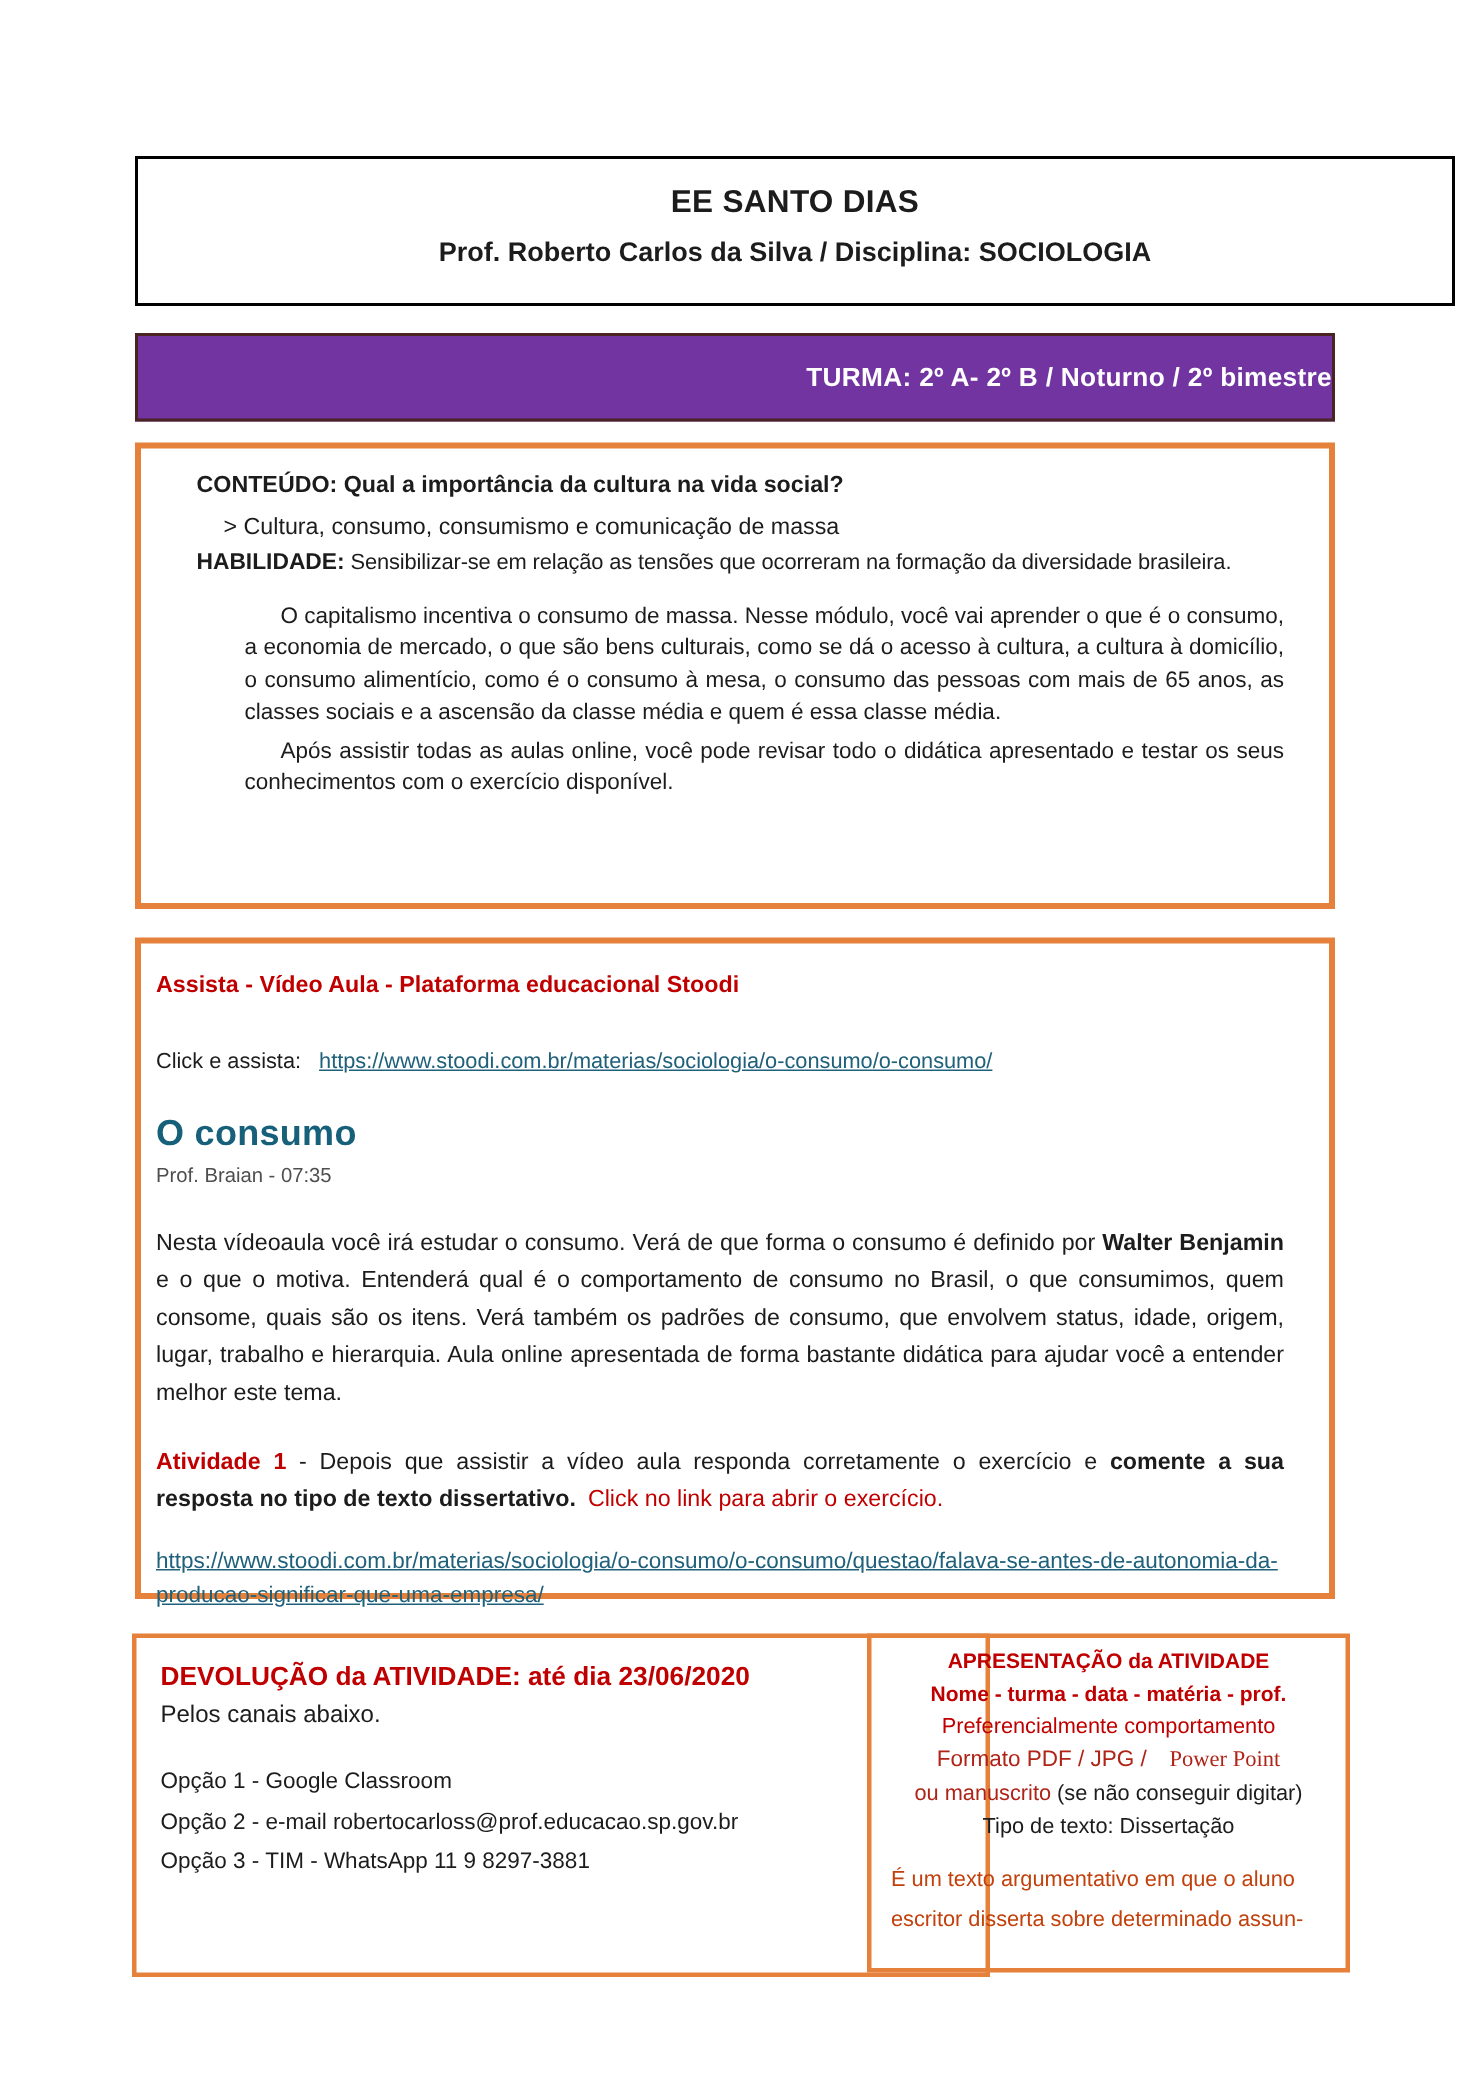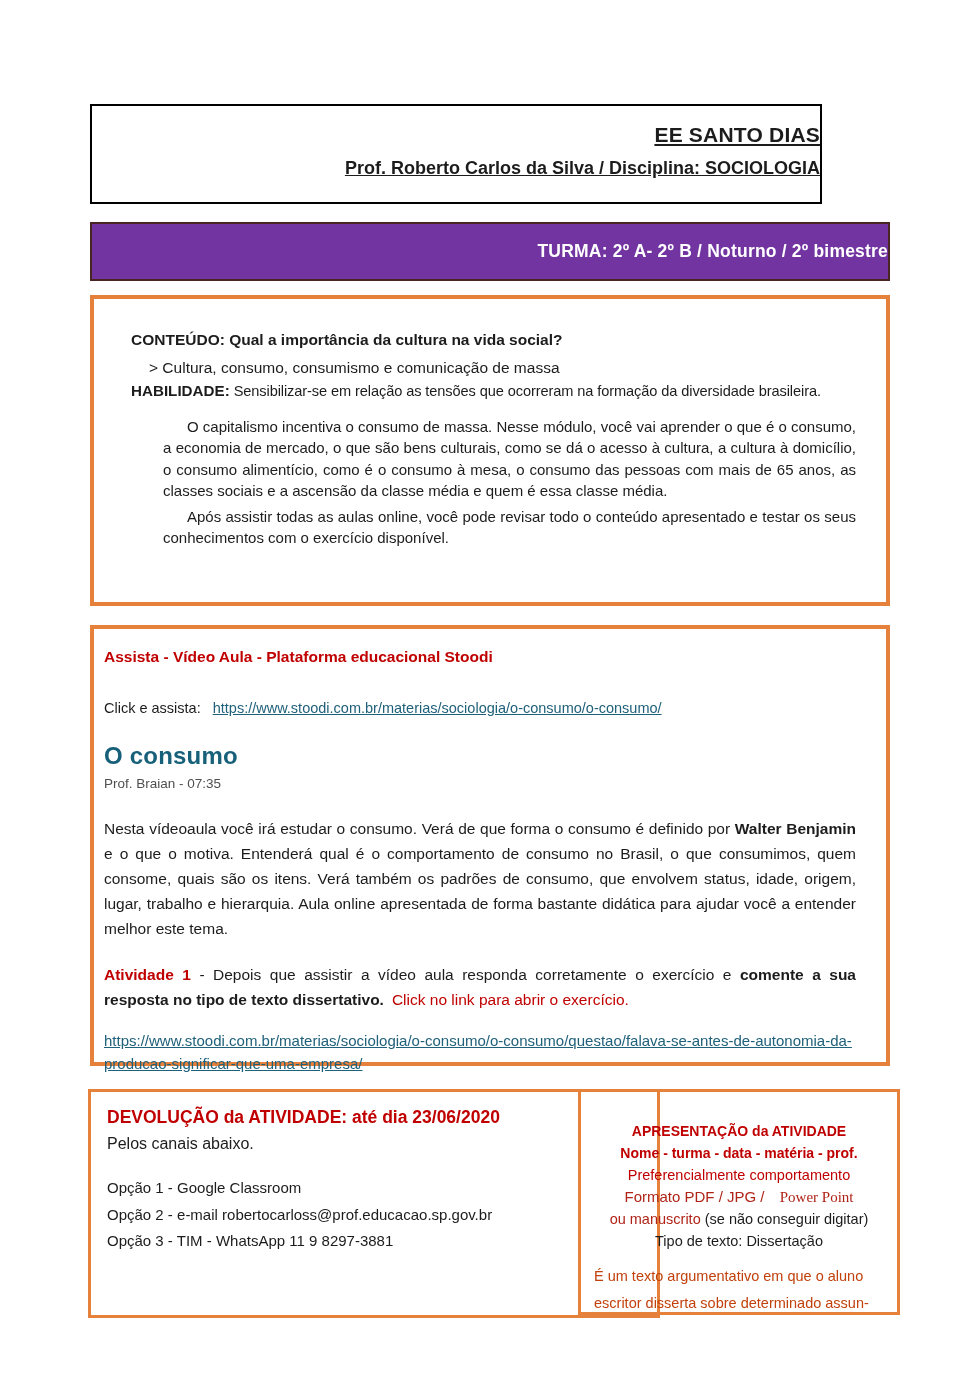--- a/index.html
+++ b/index.html
@@ -16,37 +16,37 @@
   html,body{background:#ffffff;}
   body{
     width:980px;height:1386px;position:relative;overflow:hidden;
     font-family:"Liberation Sans","DejaVu Sans",sans-serif;
     color:var(--ink);
   }
   .abs{position:absolute;}
 
   
   .header-box{
-    left:90px;top:104px;width:732px;height:100px;
-    border:2px solid #000;background:#fff;text-align:right;text-decoration:underline;
+    left:90px;top:104px;width:880px;height:100px;
+    border:2px solid #000;background:#fff;text-align:center;
   }
   .header-title{font-size:21px;font-weight:bold;margin-top:17px;letter-spacing:.2px;}
   .header-sub{font-size:18px;font-weight:bold;margin-top:11px;}
 
   
   .banner{
     left:90px;top:222px;width:800px;height:59px;
     background:var(--purple);border:2px solid var(--purple-border);
     display:flex;align-items:center;justify-content:flex-end;
   }
   .banner-text{color:#fff;font-size:17.5px;font-weight:bold;letter-spacing:.2px;}
 
   
   .obox{border:4px solid var(--orange);background:#fff;}
-  .content-box{left:90px;top:295px;width:800px;height:311px;padding:30px 20px 0 37px;font-size:15px;line-height:21.5px;}
+  .content-box{left:90px;top:295px;width:800px;height:311px;padding:14px 20px 0 37px;font-size:15px;line-height:21.5px;}
   .c-heading{font-weight:bold;font-size:15.5px;}
   .c-topic{margin-top:6px;padding-left:18px;font-size:15.5px;}
   .c-hab{margin-top:2px;padding-left:27px;text-indent:-27px;font-size:14.6px;letter-spacing:-.1px;}
   .c-hab b{font-size:15.2px;letter-spacing:0;}
   .c-para{margin:13px 10px 0 32px;text-indent:24px;text-align:justify;}
   .c-para.second{margin-top:4px;}
 
   .video-box{left:90px;top:625px;width:800px;height:441px;padding:15px 30px 0 10px;font-size:15.5px;line-height:25px;}
   .v-heading{color:var(--red);font-weight:bold;font-size:15.5px;}
   .v-click{margin-top:27px;font-size:14.5px;}
@@ -60,21 +60,21 @@
   .v-activity .red{color:var(--red);margin-left:8px;}
   .v-exlink{display:block;margin-top:17px;color:var(--link);text-decoration:underline;line-height:23px;word-break:break-all;cursor:pointer;font-size:15px;}
 
   
   .devol-box{left:88px;top:1089px;width:572px;height:229px;border:3px solid var(--orange);padding:13px 16px 0 16px;}
   .d-heading{color:var(--red);font-weight:bold;font-size:17.5px;line-height:24px;}
   .d-sub{font-size:16px;margin-top:6px;}
   .d-options{margin-top:22px;font-size:15px;}
   .d-options li{list-style:none;line-height:26.5px;}
 
-  .pres-box{left:578px;top:1089px;width:322px;height:226px;border:3px solid var(--orange);padding:28px 13px 0 13px;text-align:center;font-size:14px;line-height:22px;}
+  .pres-box{left:578px;top:1089px;width:322px;height:226px;border:3px solid var(--orange);padding:4px 13px 0 13px;text-align:center;font-size:14px;line-height:22px;}
   .p-h1,.p-h2{color:var(--red);font-weight:bold;font-size:14px;}
   .p-l3{color:var(--red);font-size:14.5px;}
   .p-l4{color:#b02418;font-size:15px;}
   .p-l4 .serif{font-family:"Liberation Serif","DejaVu Serif",serif;margin-left:11px;}
   .p-l5 .red{color:#b02418;font-size:14.5px;}
   .p-l5 .blk{color:var(--ink);font-size:14.5px;}
   .p-l6{color:var(--ink);font-size:14.5px;}
   .p-para{margin-top:11px;color:#c2410c;text-align:left;font-size:14.5px;line-height:27px;}
 </style>
 </head>
@@ -87,21 +87,21 @@
 
 <div class="abs banner">
   <span class="banner-text">TURMA: 2º A- 2º B / Noturno / 2º bimestre</span>
 </div>
 
 <div class="abs obox content-box">
   <div class="c-heading"><b>CONTEÚDO:</b><span> Qual a importância da cultura na vida social?</span></div>
   <div class="c-topic"><span>&gt;</span><span>  Cultura, consumo, consumismo e comunicação de massa</span></div>
   <div class="c-hab"><b>HABILIDADE:</b><span> Sensibilizar-se em relação as tensões que ocorreram na formação da diversidade brasileira.</span></div>
   <p class="c-para">O capitalismo incentiva o consumo de massa. Nesse módulo, você vai aprender o que é o consumo, a economia de mercado, o que são bens culturais, como se dá o acesso à cultura, a cultura à domicílio, o consumo alimentício, como é o consumo à mesa, o consumo das pessoas com mais de 65 anos, as classes sociais e a ascensão da classe média e quem é essa classe média.</p>
-  <p class="c-para second">Após assistir todas as aulas online, você pode revisar todo o conteúdo apresentado e testar os seus conhecimentos com o exercício disponível.</p>
+  <p class="c-para second">Após assistir todas as aulas online, você pode revisar todo o didática apresentado e testar os seus conhecimentos com o exercício disponível.</p>
 </div>
 
 <div class="abs obox video-box">
   <div class="v-heading">Assista - Vídeo Aula - Plataforma educacional Stoodi</div>
   <div class="v-click">
     <span>Click e assista:</span><a class="v-link">https://www.stoodi.com.br/materias/sociologia/o-consumo/o-consumo/</a>
   </div>
   <div class="v-title">O consumo</div>
   <div class="v-meta">Prof. Braian - 07:35</div>
   <p class="v-desc"><span>Nesta vídeoaula você irá estudar o consumo. Verá de que forma o consumo é definido por </span><b>Walter Benjamin</b><span> e o que o motiva. Entenderá qual é o comportamento de consumo no Brasil, o que consumimos, quem consome, quais são os itens. Verá também os padrões de consumo, que envolvem status, idade, origem, lugar, trabalho e hierarquia. Aula online apresentada de forma bastante didática para ajudar você a entender melhor este tema.</span></p>

